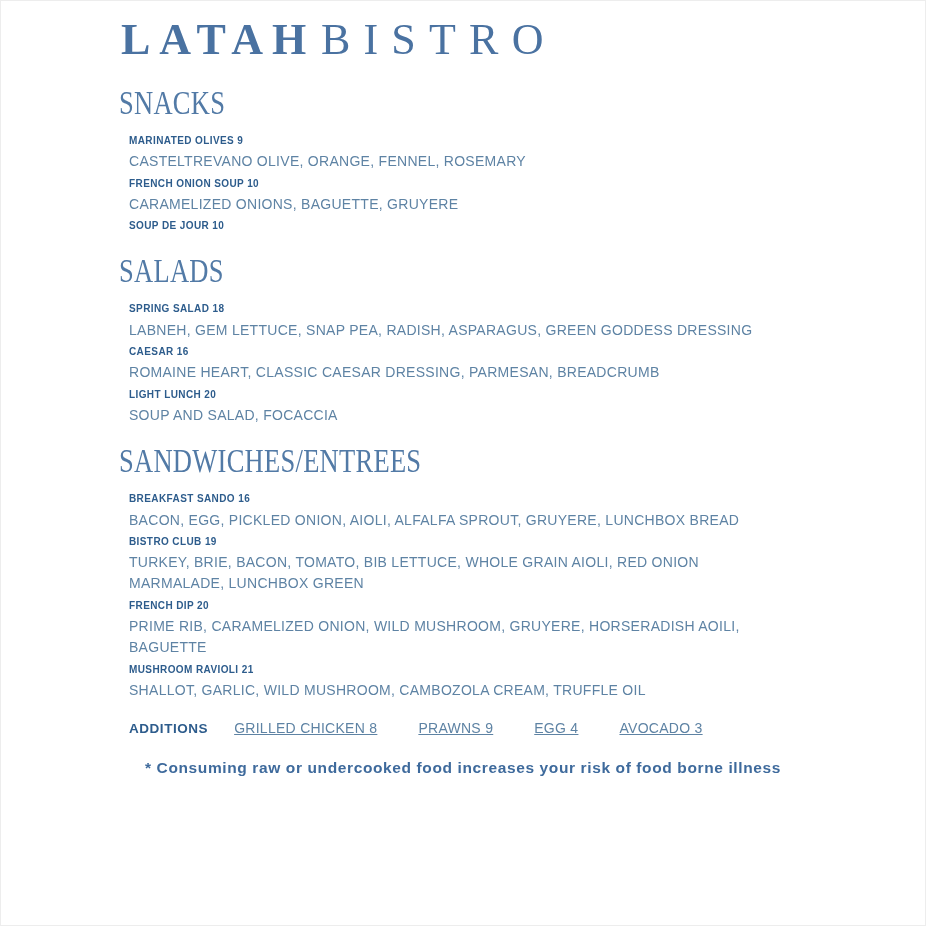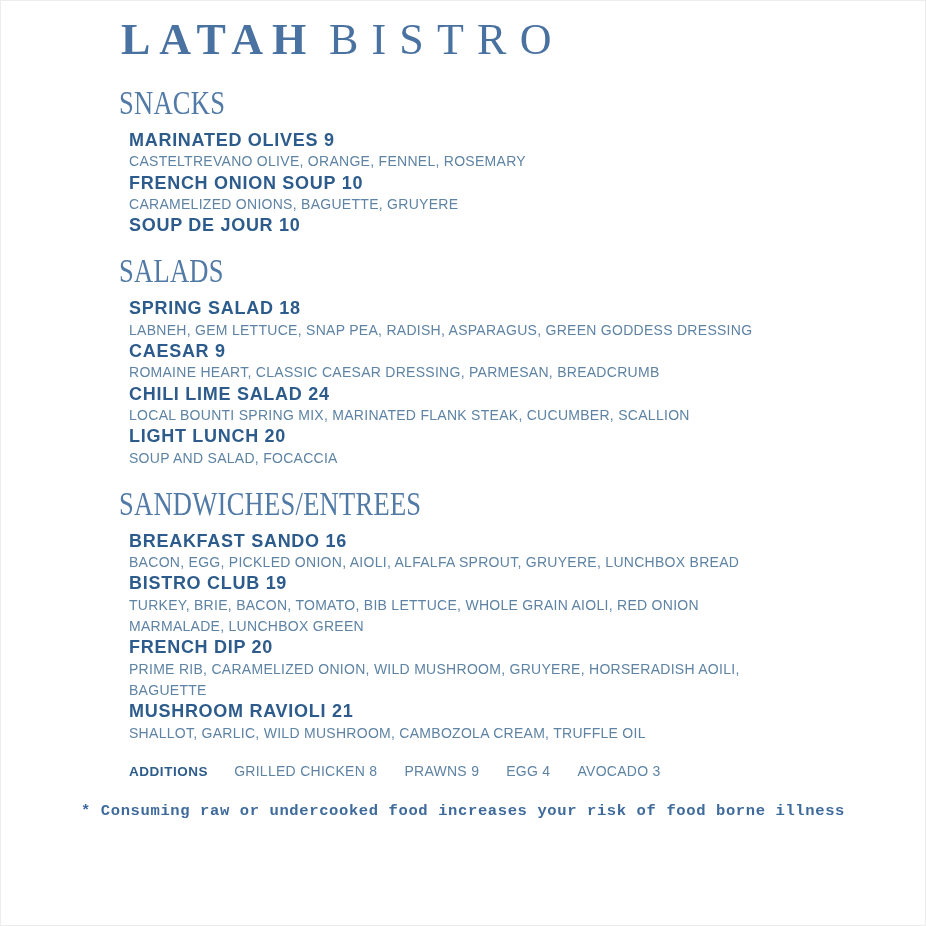--- a/index.html
+++ b/index.html
@@ -17,21 +17,21 @@
 
   
   .title {
     margin: 12px 0 0 120px;
     white-space: nowrap;
     font-family: "Liberation Serif", serif;
     font-size: 44px;
     line-height: 54px;
     color: var(--title-blue, #4a72a1);
   }
-  .title-bold  { font-weight: bold;  letter-spacing: 0.20em; margin-right: 14px; }
+  .title-bold  { font-weight: bold;  letter-spacing: 0.20em; margin-right: 6px; }
   .title-light { font-weight: normal; letter-spacing: 0.30em; }
 
   
   .menu { margin: 18px 0 0 118px; }
   .menu-section { margin: 0 0 17px 0; }
   .section-title {
     margin: 0;
     font-family: "Liberation Serif", serif;
     font-weight: normal;
     font-size: 34px;
@@ -39,21 +39,21 @@
     letter-spacing: 0.01em;
     color: var(--section-heading-blue, #527aa6);
     transform: scaleX(0.78);
     transform-origin: left center;
     white-space: nowrap;
   }
   .section-items { margin: 9px 0 0 10px; max-width: 700px; }
 
   .item-name {
     font-weight: bold;
-    font-size: 18px;
+    font-size: 10px;
     line-height: 21.3px;
     letter-spacing: 0.04em;
     color: var(--item-name-blue, #2d5c8c);
   }
   .item-desc {
     font-size: 14px;
     line-height: 21.3px;
     letter-spacing: 0.02em;
     color: var(--description-blue, #5e83a4);
     white-space: pre-line;
@@ -68,32 +68,33 @@
     line-height: 21px;
   }
   .additions-label {
     font-weight: bold;
     font-size: 13.5px;
     letter-spacing: 0.04em;
     color: var(--item-name-blue, #2d5c8c);
   }
   .additions-options {
     display: flex;
-    gap: 27px;
+    gap: 41px;
     font-size: 14px;
     letter-spacing: 0.02em;
     color: var(--description-blue, #5e83a4);
+    text-decoration: underline;
   }
 
   
   .footer {
     margin-top: 20px;
     width: 100%;
     text-align: center;
-    font-family: Liberation Mono, monospace;
+    font-family: Liberation Sans, sans-serif;
     font-weight: bold;
     font-size: 15.5px;
     letter-spacing: 0.04em;
     color: var(--footer-blue, #3e6a9c);
   }
 </style>
 </head>
 <body>
 
 <div class="page" style="--title-blue: #4a72a1; --section-heading-blue: #527aa6; --item-name-blue: #2d5c8c; --description-blue: #5e83a4; --footer-blue: #3e6a9c; --background: #ffffff;">
@@ -125,28 +126,24 @@
 
   <section class="menu-section">
     <h2 class="section-title">SALADS</h2>
     <div class="section-items">
   <div class="menu-item">
     <div class="item-name">SPRING SALAD 18</div>
     <div class="item-desc">LABNEH, GEM LETTUCE, SNAP PEA, RADISH, ASPARAGUS, GREEN GODDESS DRESSING</div>
   </div>
 
   <div class="menu-item">
-    <div class="item-name">CAESAR 9</div>
+    <div class="item-name">CAESAR 16</div>
     <div class="item-desc">ROMAINE HEART, CLASSIC CAESAR DRESSING, PARMESAN, BREADCRUMB</div>
   </div>
 
-  <div class="menu-item">
-    <div class="item-name">CHILI LIME SALAD 24</div>
-    <div class="item-desc">LOCAL BOUNTI SPRING MIX, MARINATED FLANK STEAK, CUCUMBER, SCALLION</div>
-  </div>
 
   <div class="menu-item">
     <div class="item-name">LIGHT LUNCH 20</div>
     <div class="item-desc">SOUP AND SALAD, FOCACCIA</div>
   </div>
 </div>
   </section>
 
   <section class="menu-section">
     <h2 class="section-title">SANDWICHES/ENTREES</h2>

